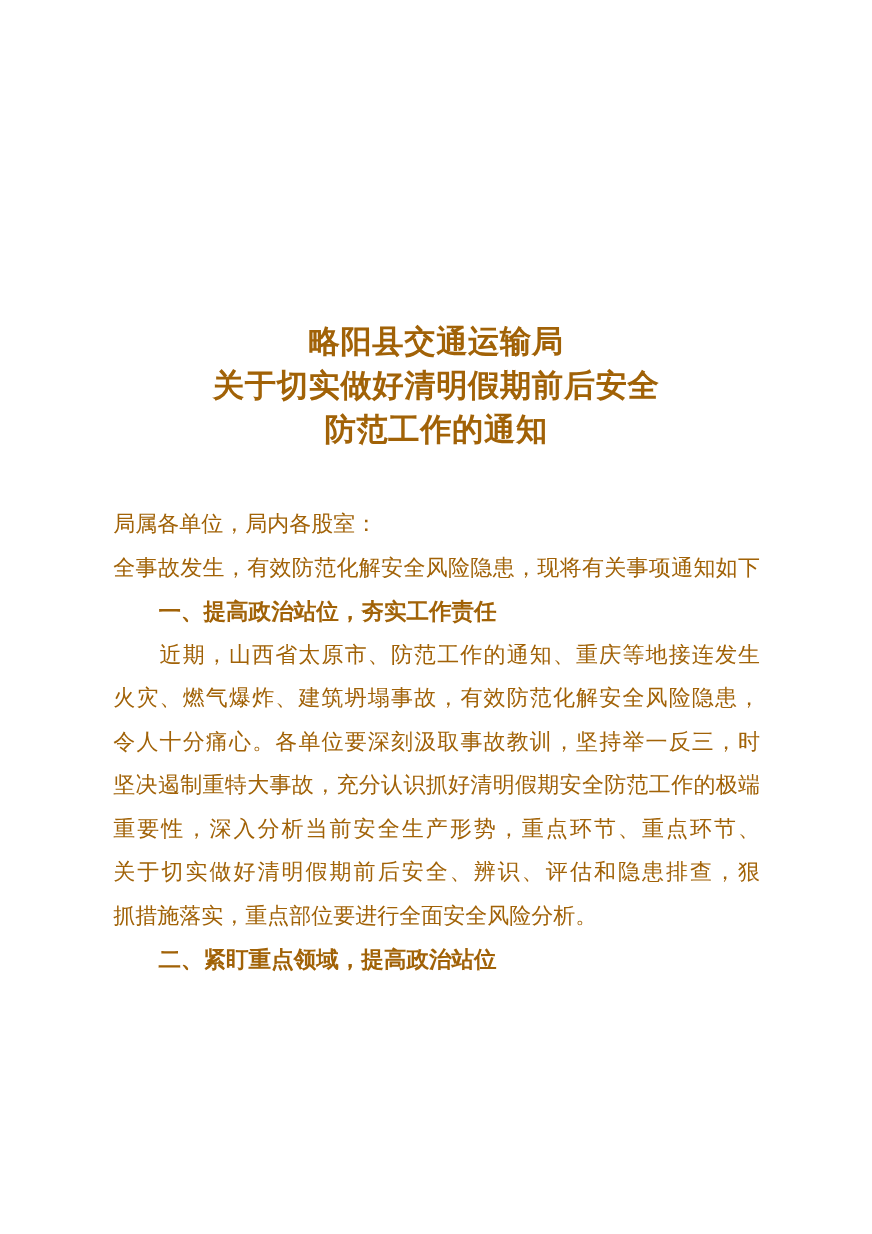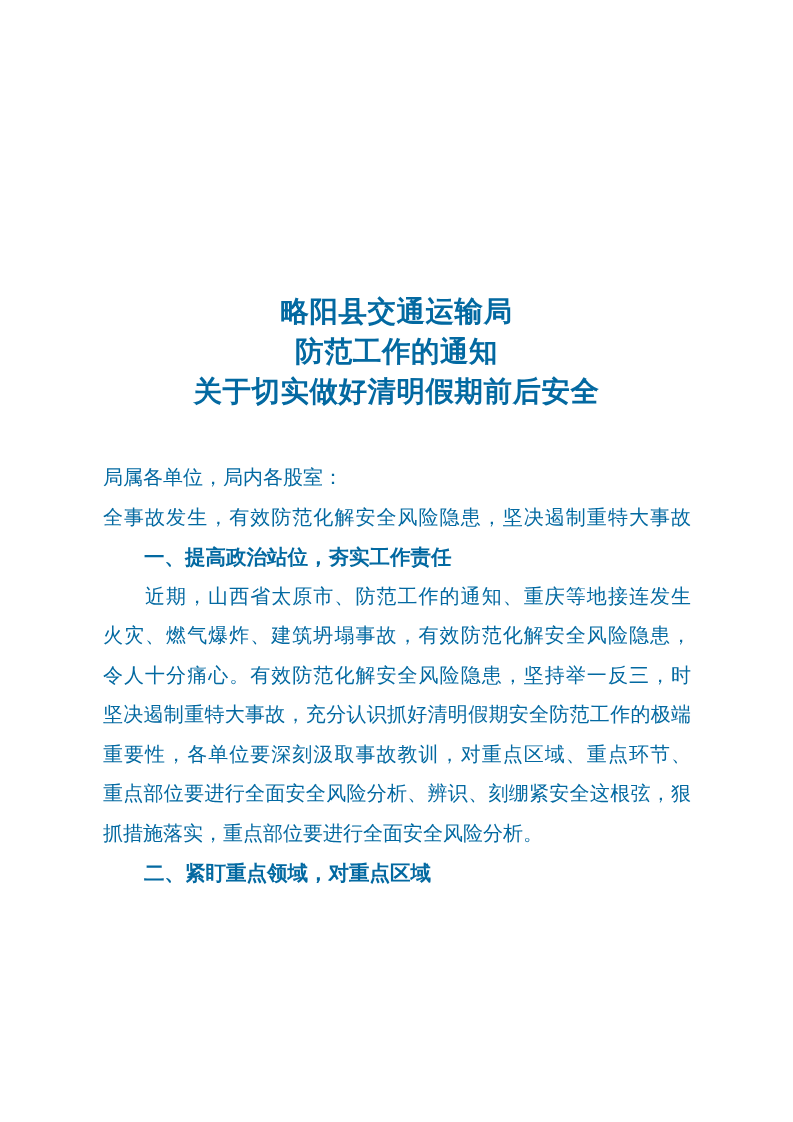--- a/index.html
+++ b/index.html
@@ -5,21 +5,21 @@
   html, body {
     margin: 0;
     padding: 0;
     background: #ffffff;
   }
   .page {
     position: relative;
     width: 793px;
     height: 1122px;
     background: #ffffff;
-    color: #0369a1;
+    color: #a16207;
     overflow: hidden;
     font-family: "Liberation Serif", serif;
   }
   
   .title-block {
     position: absolute;
     top: 292px;
     left: 0;
     width: 793px;
     text-align: center;
@@ -60,35 +60,35 @@
     text-indent: 41px;
   }
 </style>
 </head>
 <body>
 
 <div class="page">
 
   <div class="title-block">
     <div>略阳县交通运输局</div>
+    <div>关于切实做好清明假期前后安全</div>
     <div>防范工作的通知</div>
-    <div>关于切实做好清明假期前后安全</div>
   </div>
 
   <div class="body-block">
     <div class="line left">局属各单位，局内各股室：</div>
 
-    <div class="line">全事故发生，有效防范化解安全风险隐患，坚决遏制重特大事故</div>
+    <div class="line">全事故发生，有效防范化解安全风险隐患，现将有关事项通知如下</div>
 
     <div class="line heading">一、提高政治站位，夯实工作责任</div>
 
     <div class="line indent">近期，山西省太原市、防范工作的通知、重庆等地接连发生</div>
     <div class="line">火灾、燃气爆炸、建筑坍塌事故，有效防范化解安全风险隐患，</div>
-    <div class="line">令人十分痛心。有效防范化解安全风险隐患，坚持举一反三，时</div>
+    <div class="line">令人十分痛心。各单位要深刻汲取事故教训，坚持举一反三，时</div>
     <div class="line">坚决遏制重特大事故，充分认识抓好清明假期安全防范工作的极端</div>
-    <div class="line">重要性，各单位要深刻汲取事故教训，对重点区域、重点环节、</div>
-    <div class="line">重点部位要进行全面安全风险分析、辨识、刻绷紧安全这根弦，狠</div>
+    <div class="line">重要性，深入分析当前安全生产形势，重点环节、重点环节、</div>
+    <div class="line">关于切实做好清明假期前后安全、辨识、评估和隐患排查，狠</div>
     <div class="line left">抓措施落实，重点部位要进行全面安全风险分析。</div>
 
-    <div class="line heading">二、紧盯重点领域，对重点区域</div>
+    <div class="line heading">二、紧盯重点领域，提高政治站位</div>
   </div>
 
 </div>
 
 </body></html>

